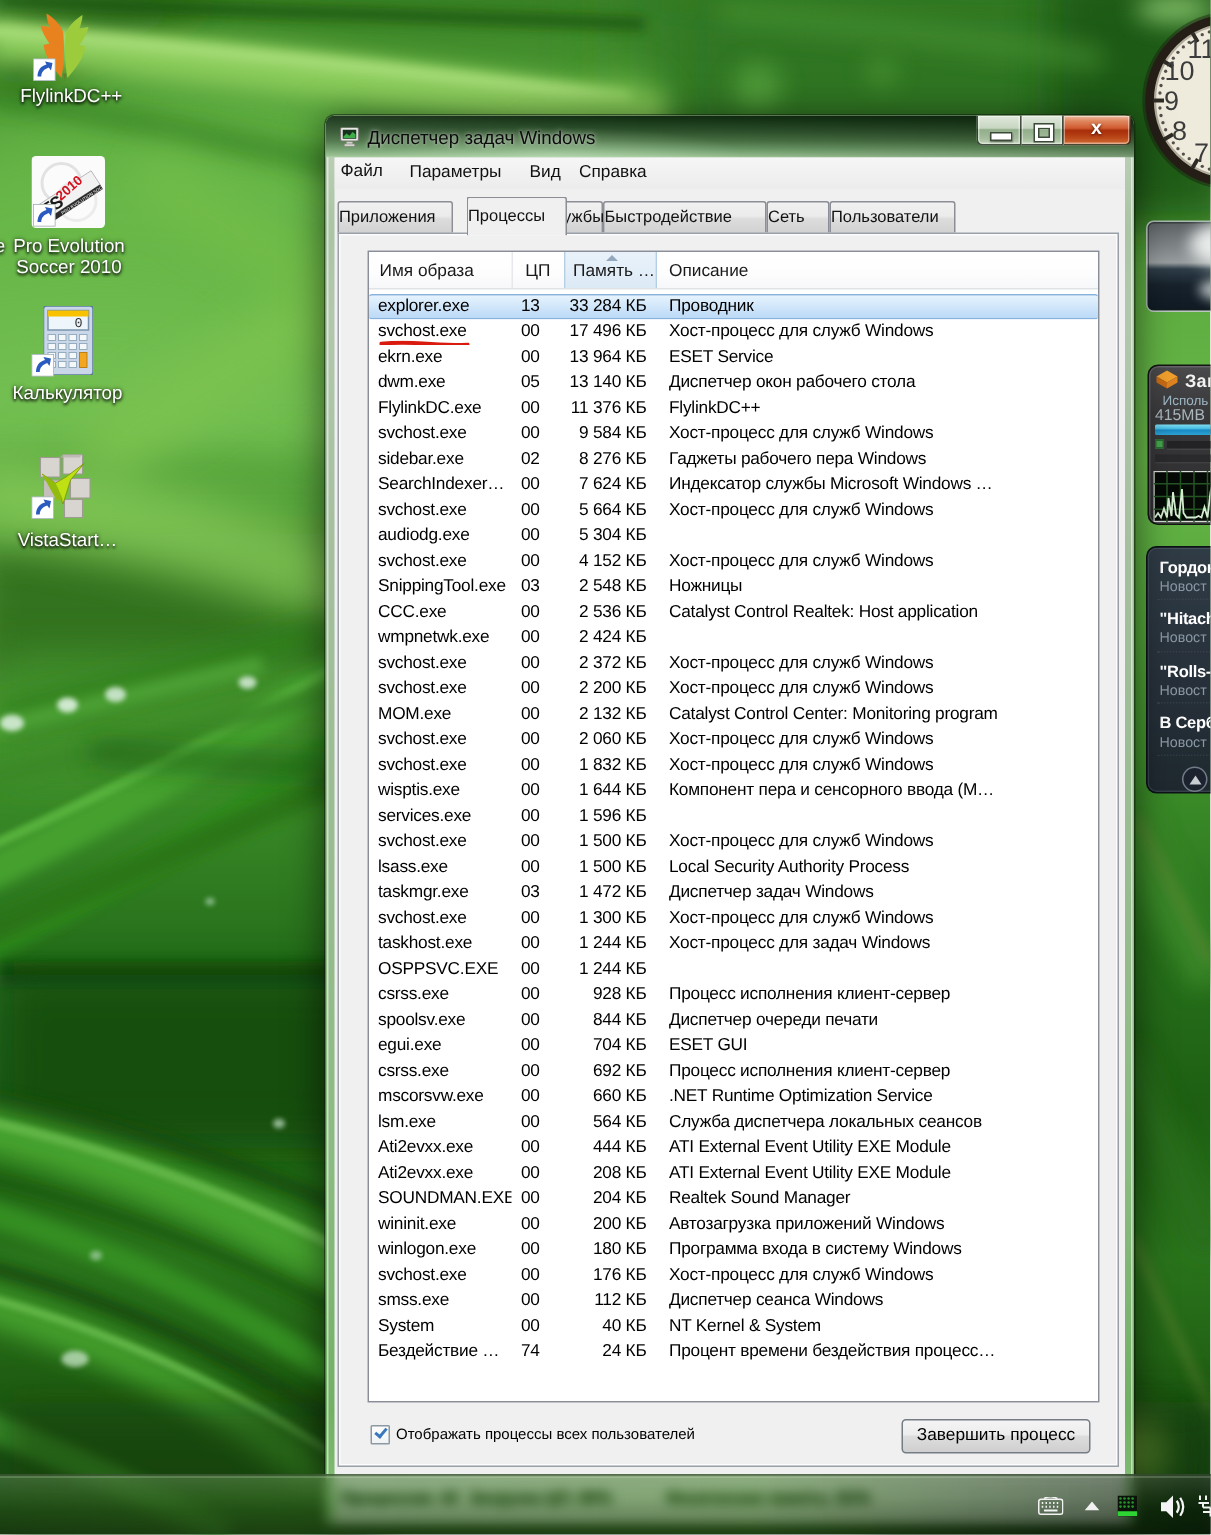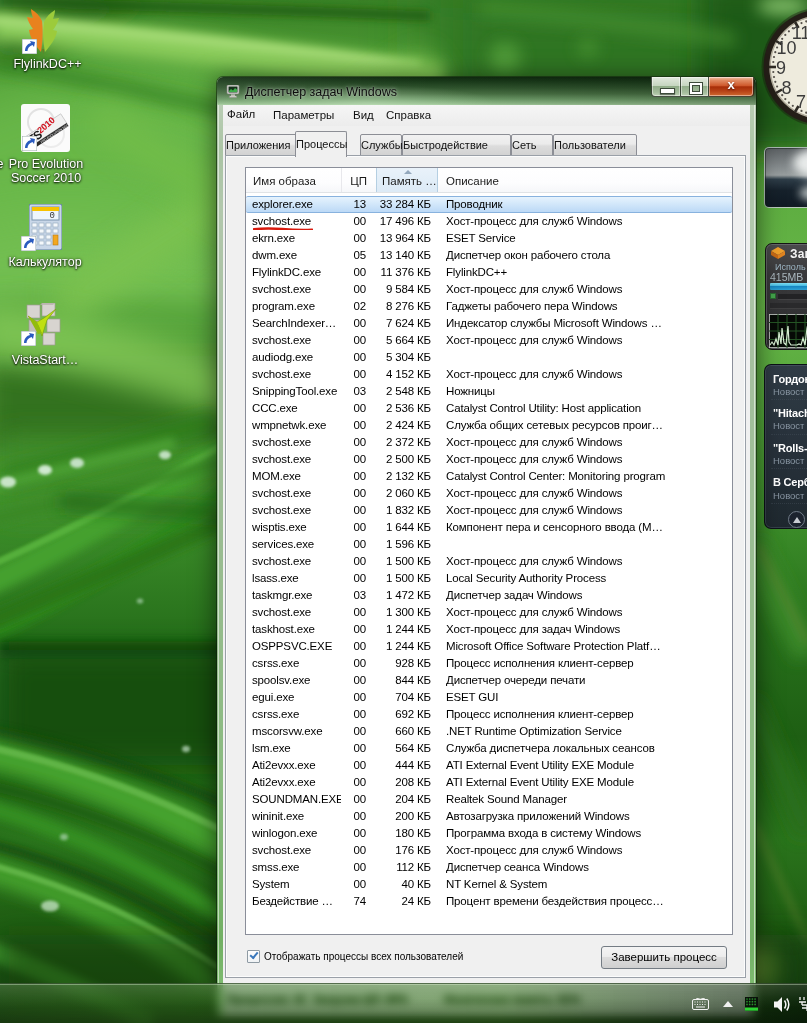--- a/index.html
+++ b/index.html
@@ -55,21 +55,21 @@
 #lvhead .h{font-size:11.5px;color:#1a1a1a;padding-top:7px;position:relative}
 #lvhead .h1{width:95px;padding-left:7px}
 #lvhead .h2{width:35px;text-align:right;padding-right:9px;border-left:1px solid #e8e8ec}
 #lvhead .h3{width:62px;text-align:left;padding-left:5px;background:linear-gradient(180deg,#e9f2fa,#dceaf6);border-left:1px solid #b5cfe2;border-right:1px solid #b5cfe2}
 #lvhead .h3:before{content:"";position:absolute;left:27px;top:2px;border-left:4px solid transparent;border-right:4px solid transparent;border-bottom:4px solid #93a8bd}
 #lvhead .h4{flex:1;padding-left:8px}
 #lvrows{position:absolute;left:0;top:28px;right:0;bottom:0;background:#fff}
 .r{height:17px;line-height:17px;display:flex;font-size:11.5px;letter-spacing:-.15px;color:#000;white-space:nowrap}
 .r span{display:block;overflow:hidden}
 .c1{width:95px;padding-left:6px;position:relative}
-.c2{width:35px;text-align:right;padding-right:10px}
+.c2{width:35px;text-align:center;padding-right:10px}
 .c3{width:62px;text-align:right;padding-right:7px}
 .c4{flex:1;padding-left:8px}
 .r.sel{background:linear-gradient(180deg,#e6f3fd,#d5e9fb 40%,#bcd9f6);border-top:1px solid #88b2de;border-bottom:1px solid #88b2de;border-radius:2px;height:17px;line-height:15px}
 .redline{position:absolute;left:7px;top:14px;width:60px;height:5px}
 
 #chk{position:absolute;left:24px;top:845px;width:13px;height:13px;background:linear-gradient(180deg,#fdfdfd,#f0f3f5);border:1px solid #8e9aa3;border-radius:1px}
 #chk:after{content:"";position:absolute;left:2px;top:1px;width:6px;height:3px;border-left:2px solid #3a78bc;border-bottom:2px solid #3a78bc;transform:rotate(-50deg)}
 #chklab{position:absolute;left:41px;top:846px;font-size:10px;color:#000}
 #endbtn{position:absolute;left:378px;top:841px;width:126px;height:23px;background:linear-gradient(180deg,#f4f4f4,#ededed 45%,#dddddd 50%,#cfcfcf);border:1px solid #747c84;border-radius:3px;font-size:11.5px;color:#000;text-align:center;line-height:21px}
 #stat{position:absolute;left:0;top:888px;width:527px;font-size:11px;font-weight:bold;color:#071e06}
@@ -380,21 +380,21 @@
         <div class="cap" id="cap-max"></div>
         <div class="cap" id="cap-close"></div>
       </div>
   <div id="client">
     <div id="menubar">
           <span style="left:4px;top:3px">Файл</span>
           <span style="left:50px">Параметры</span>
           <span style="left:130px">Вид</span>
           <span style="left:163px">Справка</span>
         </div>
-    <div class="tab act" style="left:72px;width:52px">Процессы</div>
+    <div class="tab act" style="left:88px;width:67px">Процессы</div>
     <div class="tab" style="left:2px;width:77px">Приложения</div>
     <div class="tab" style="left:137px;width:42px">Службы</div>
     <div class="tab" style="left:179px;width:109px">Быстродействие</div>
     <div class="tab" style="left:288px;width:42px">Сеть</div>
     <div class="tab" style="left:330px;width:84px">Пользователи</div>
     <div id="tabpage"></div>
     <div id="lv">
       <div id="lvhead">
             <div class="h h1">Имя образа</div>
             <div class="h h2">ЦП</div>
@@ -434,21 +434,21 @@
               <span class="c3">11 376 КБ</span>
               <span class="c4">FlylinkDC++</span>
             </div>
 <div class="r">
               <span class="c1">svchost.exe</span>
               <span class="c2">00</span>
               <span class="c3">9 584 КБ</span>
               <span class="c4">Хост-процесс для служб Windows</span>
             </div>
 <div class="r">
-              <span class="c1">program.exe</span>
+              <span class="c1">sidebar.exe</span>
               <span class="c2">02</span>
               <span class="c3">8 276 КБ</span>
               <span class="c4">Гаджеты рабочего пера Windows</span>
             </div>
 <div class="r">
               <span class="c1">SearchIndexer…</span>
               <span class="c2">00</span>
               <span class="c3">7 624 КБ</span>
               <span class="c4">Индексатор службы Microsoft Windows …</span>
             </div>
@@ -472,38 +472,37 @@
 <div class="r">
               <span class="c1">SnippingTool.exe</span>
               <span class="c2">03</span>
               <span class="c3">2 548 КБ</span>
               <span class="c4">Ножницы</span>
             </div>
 <div class="r">
               <span class="c1">CCC.exe</span>
               <span class="c2">00</span>
               <span class="c3">2 536 КБ</span>
-              <span class="c4">Catalyst Control Utility: Host application</span>
+              <span class="c4">Catalyst Control Realtek: Host application</span>
             </div>
 <div class="r">
               <span class="c1">wmpnetwk.exe</span>
               <span class="c2">00</span>
               <span class="c3">2 424 КБ</span>
-              <span class="c4">Служба общих сетевых ресурсов проиг…</span>
             </div>
 <div class="r">
               <span class="c1">svchost.exe</span>
               <span class="c2">00</span>
               <span class="c3">2 372 КБ</span>
               <span class="c4">Хост-процесс для служб Windows</span>
             </div>
 <div class="r">
               <span class="c1">svchost.exe</span>
               <span class="c2">00</span>
-              <span class="c3">2 500 КБ</span>
+              <span class="c3">2 200 КБ</span>
               <span class="c4">Хост-процесс для служб Windows</span>
             </div>
 <div class="r">
               <span class="c1">MOM.exe</span>
               <span class="c2">00</span>
               <span class="c3">2 132 КБ</span>
               <span class="c4">Catalyst Control Center: Monitoring program</span>
             </div>
 <div class="r">
               <span class="c1">svchost.exe</span>
@@ -555,21 +554,20 @@
 <div class="r">
               <span class="c1">taskhost.exe</span>
               <span class="c2">00</span>
               <span class="c3">1 244 КБ</span>
               <span class="c4">Хост-процесс для задач Windows</span>
             </div>
 <div class="r">
               <span class="c1">OSPPSVC.EXE</span>
               <span class="c2">00</span>
               <span class="c3">1 244 КБ</span>
-              <span class="c4">Microsoft Office Software Protection Platf…</span>
             </div>
 <div class="r">
               <span class="c1">csrss.exe</span>
               <span class="c2">00</span>
               <span class="c3">928 КБ</span>
               <span class="c4">Процесс исполнения клиент-сервер</span>
             </div>
 <div class="r">
               <span class="c1">spoolsv.exe</span>
               <span class="c2">00</span>

